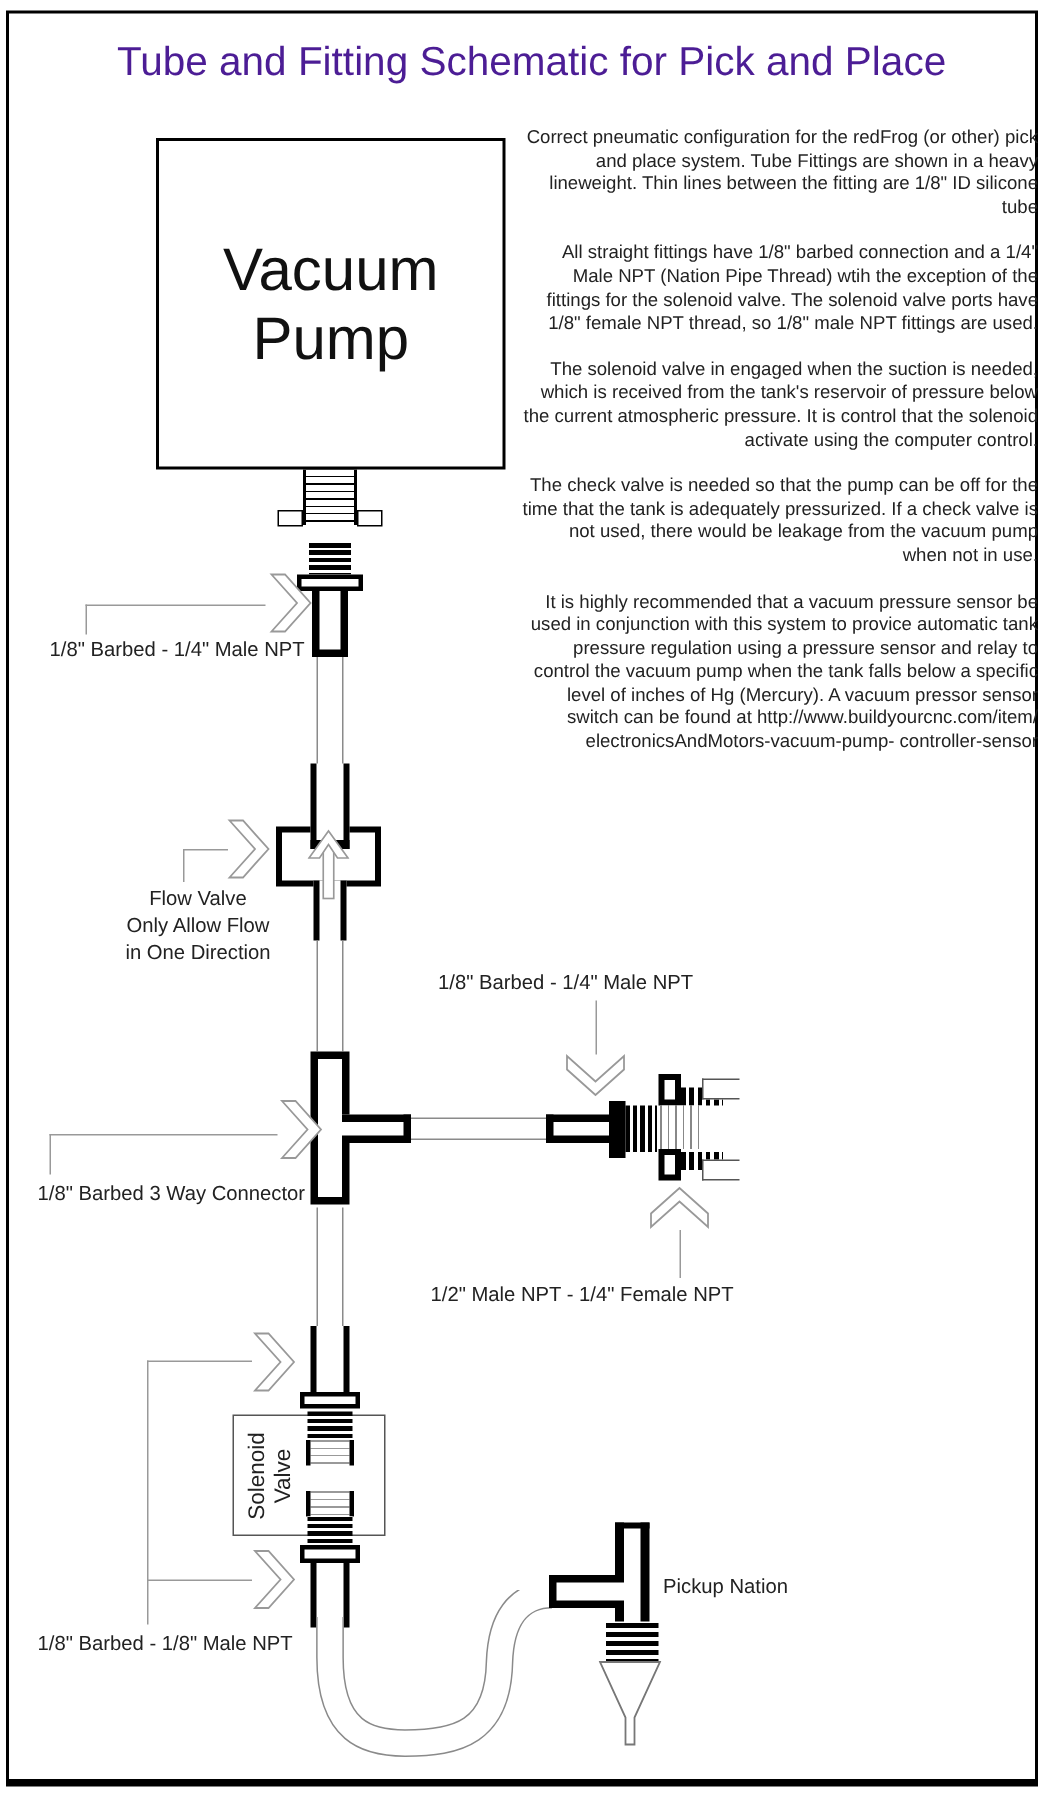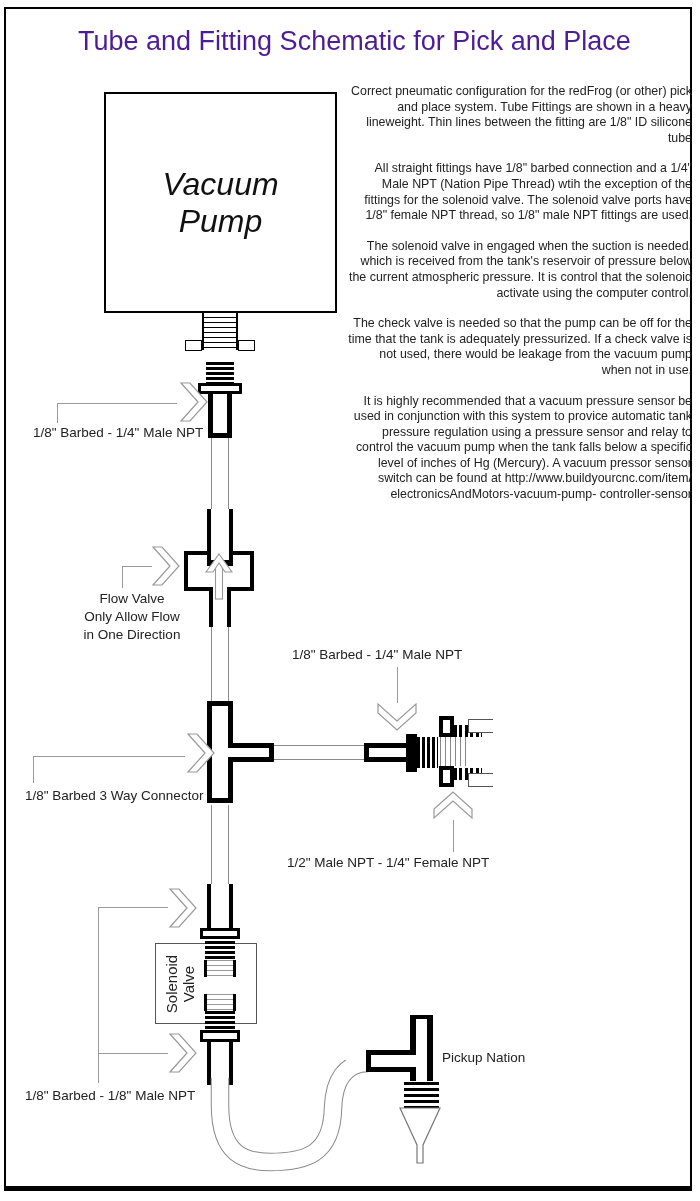--- a/index.html
+++ b/index.html
@@ -29,21 +29,21 @@
 
   <div class="notes">
     <p>Correct pneumatic configuration for the redFrog (or other) pick and place system.  Tube Fittings are shown in a heavy lineweight.  Thin lines between the fitting are 1/8" ID silicone tube</p>
     <p>All straight fittings have 1/8" barbed connection and a 1/4" Male NPT (Nation Pipe Thread) wtih the exception of the fittings for the solenoid valve.  The solenoid valve ports have 1/8" female NPT thread, so 1/8" male NPT fittings are used.</p>
     <p>The solenoid valve in engaged when the suction is needed, which is received from the tank's reservoir of pressure below the current atmospheric pressure.  It is control that the solenoid activate using the computer control.</p>
     <p>The check valve is needed so that the pump can be off for the time that the tank is adequately pressurized.  If a check valve is not used, there would be leakage from the vacuum pump when not in use.</p>
     <p>It is highly recommended that a vacuum pressure sensor be used in conjunction with this system to provice automatic tank pressure regulation using a pressure sensor and relay to control the vacuum pump when the tank falls below a specific level of inches of Hg (Mercury).  A vacuum pressor sensor switch can be found at http://www.buildyourcnc.com/item/ electronicsAndMotors-vacuum-pump- controller-sensor</p>
   </div>
 
   <div class="box" style="left:104px;top:92px;width:233px;height:221px;border:2px solid #000;">
-    <span style="font-size:32px;line-height:1.15;width:180px;font-style:italic;">Vacuum Pump</span>
+    <span style="font-size:40px;line-height:1.15;width:180px;">Vacuum Pump</span>
   </div>
 
   <div class="abs" style="left:202px;top:313px;width:36px;height:37px;border-left:2px solid #000;border-right:2px solid #000;background:repeating-linear-gradient(to bottom,#fff 0 4px,#000 4px 5px);"></div>
   <div class="abs" style="left:185px;top:340px;width:17px;height:11px;border:1px solid #000;background:#fff;"></div>
   <div class="abs" style="left:238px;top:340px;width:17px;height:11px;border:1px solid #000;background:#fff;"></div>
 
   <div class="abs threadsV" style="left:206px;top:362px;width:28px;height:21px;"></div>
   <div class="abs" style="left:198px;top:383px;width:44px;height:11px;border:3px solid #000;background:#fff;"></div>
   <div class="abs" style="left:208px;top:394px;width:24px;height:44px;border-left:5px solid #000;border-right:5px solid #000;border-bottom:5px solid #000;background:#fff;"></div>
 

